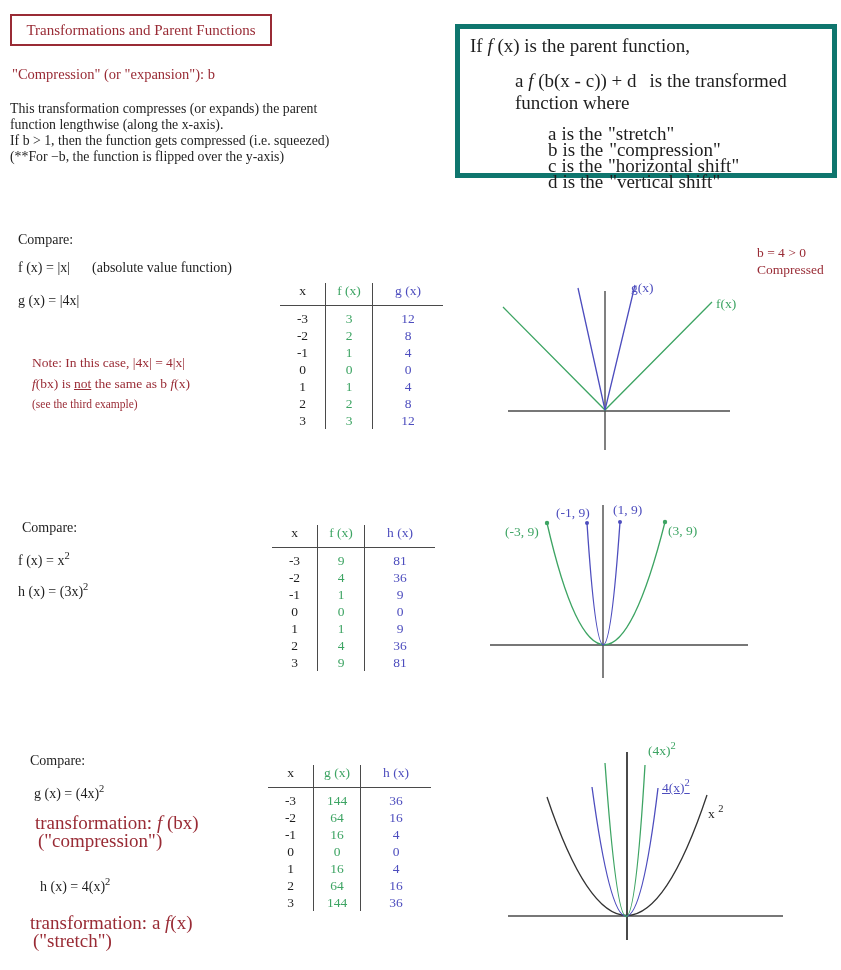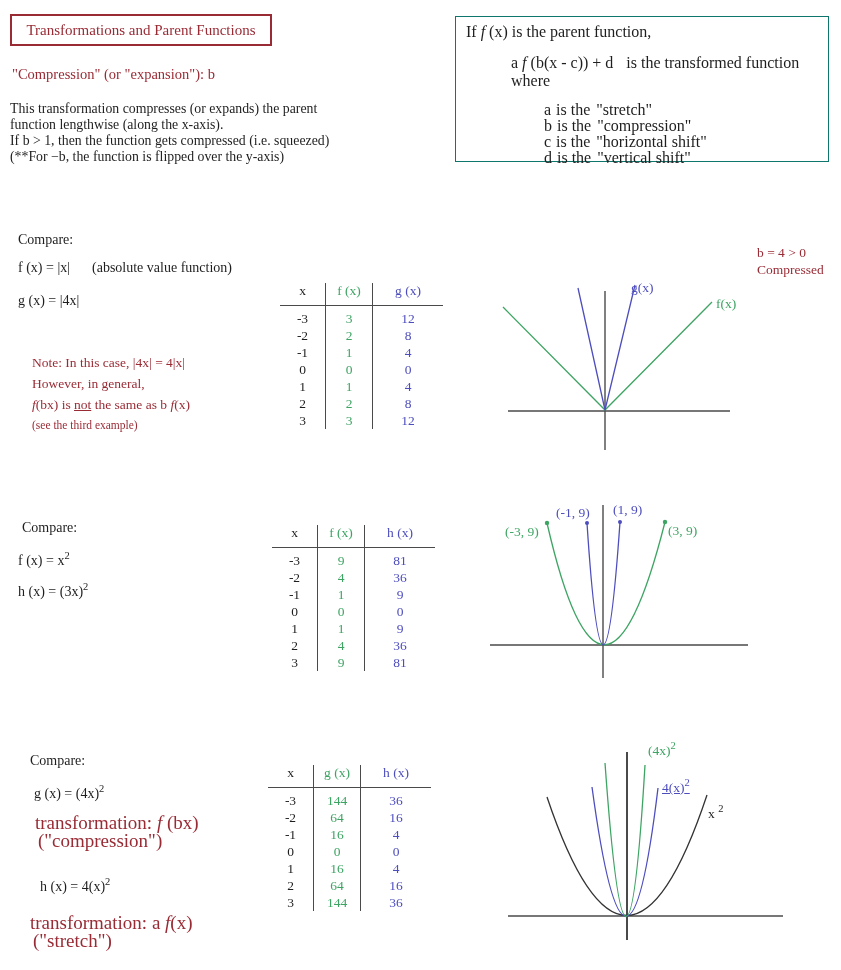--- a/index.html
+++ b/index.html
@@ -12,21 +12,21 @@
   .green { color:#3da463; }
   .blue { color:#4d4dbe; }
 
   .title-box {
     left:10px; top:14px; width:258px; height:28px; border:2px solid #992b35;
     display:flex; align-items:center; justify-content:center; font-size:15px; color:#992b35;
   }
   .subtitle { left:12px; top:66px; font-size:14.5px; }
   .intro { left:10px; top:101px; font-size:13.8px; line-height:16px; }
 
-  .formula-box { left:455px; top:16px; width:372px; height:144px; border:1px solid #0f766e; font-size:16px; }
+  .formula-box { left:455px; top:24px; width:372px; height:144px; border:5px solid #0f766e; font-size:19px; }
   .fb-line1 { margin:6px 0 0 10px; }
   .fb-line2 { margin:13px 0 0 55px; }
   .fb-line2 .tail { margin-left:13px; }
   .fb-items { margin:12px 0 0 88px; line-height:16px; }
   .fb-items .imid { margin-left:5px; }
   .fb-items .idesc { margin-left:6px; }
 
   .compare { font-size:14px; }
   .fn { font-size:14px; }
   .fn .after-note { margin-left:22px; }
@@ -81,21 +81,20 @@
 
 <div class="abs fn" style="left:18px; top:260px;">
   <span>f (x) = |x|</span><span class="after-note">(absolute value function)</span>
 </div>
 <div class="abs fn" style="left:18px; top:293px;">
   <span>g (x) = |4x|</span>
 </div>
 
 <div class="abs note maroon" style="left:32px; top:352px;">
   <div>Note:  In this case, |4x| = 4|x|</div>
-  <div>However,  in general,</div>
   <div><i>f</i><span>(bx) is </span><u>not</u><span> the same as b </span><i>f</i><span>(x)</span></div>
   <div class="small">(see the third example)</div>
 </div>
 
 <table class="abs vtable" style="left:280px; top:283px;">
   <thead>
     <tr>
       <th class="c1">x</th>
       <th class="c2 green">f (x)</th>
       <th class="c3 blue">g (x)</th>

